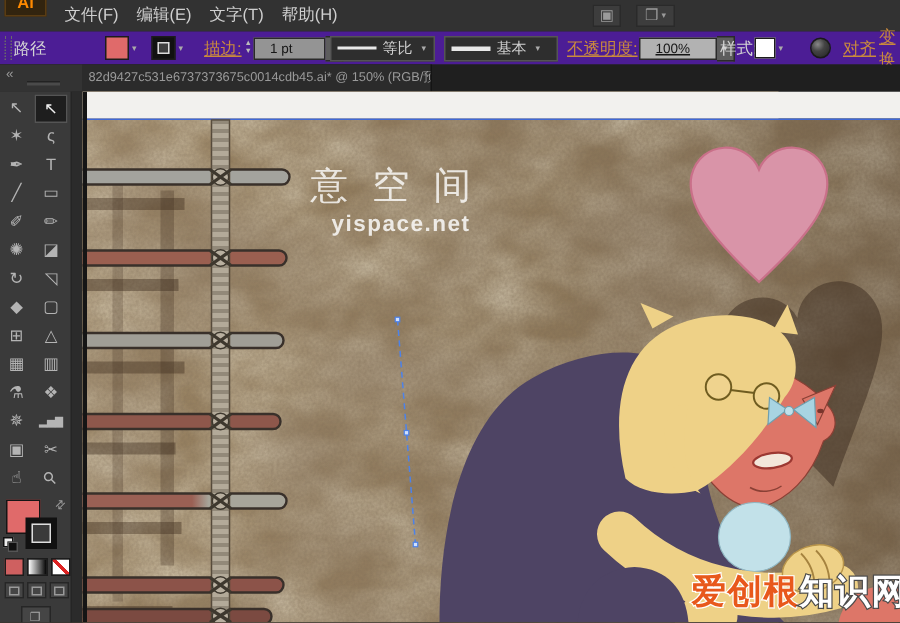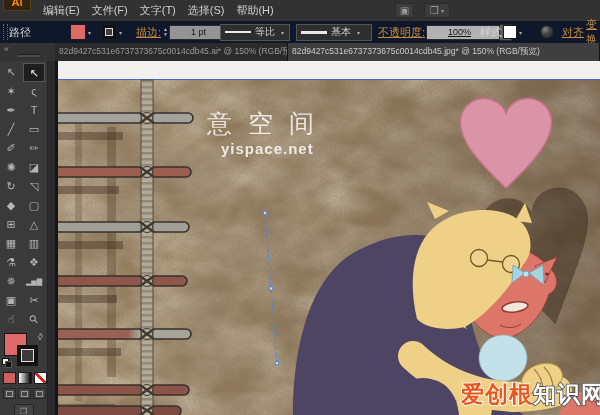--- a/index.html
+++ b/index.html
@@ -9,29 +9,29 @@
   .menubar{position:absolute;left:0;top:0;width:600px;height:21px;background:#323232;
            border-bottom:1px solid #232323;display:flex;align-items:center;}
   .ai-logo{width:26px;height:17px;margin:0 6px 18px 3px;background:#32240f;border:1px solid #5a3c12;
            color:#ff8a00;font-weight:bold;font-size:11px;display:flex;align-items:center;justify-content:center;}
   .menu-item{color:#cfcfcf;font-size:11px;padding:0 6px;line-height:21px;cursor:default;white-space:nowrap;}
   .appbar-icons{margin-left:auto;display:flex;align-items:center;gap:10px;padding-right:150px;}
   .appbar-btn{color:#9a9a9a;font-size:10px;background:#3d3d3d;border:1px solid #2a2a2a;
               width:17px;height:13px;display:flex;align-items:center;justify-content:center;}
   .appbar-btn.wide{width:24px;}
   
-  .controlbar{position:absolute;left:0;top:21px;width:600px;height:22px;background:#0f172a;
+  .controlbar{position:absolute;left:0;top:21px;width:600px;height:22px;background:#4c1d95;
               border-bottom:1px solid #262626;font-size:11px;}
   .cb{position:absolute;top:0;height:22px;display:flex;align-items:center;}
   .cb-label{color:#d4d4d4;}
   .cb-link{color:#c98a3e;text-decoration:underline;}
   .swatch{width:14px;height:14px;border:1px solid #1c1c1c;}
   .dd{color:#aaaaaa;font-size:6px;margin-left:2px;}
   .field{background:#949494;color:#161616;font-size:9px;border:1px solid #2a2a2a;
-         height:13px;display:flex;align-items:center;padding:0 21px;}
+         height:13px;display:flex;align-items:center;padding:0 10px;}
   .field.light{background:#b2b2b2;text-decoration:underline;}
   .ddbtn{background:#5d5d5d;border:1px solid #2a2a2a;border-left:none;height:15px;width:11px;
          display:flex;align-items:center;justify-content:center;color:#c4c4c4;font-size:6px;}
   .combo{background:#2e2e2e;border:1px solid #555;height:15px;display:flex;align-items:center;padding:0 4px;gap:4px;}
   .combo .line{background:#e8e8e8;height:2px;width:26px;}
   .combo .line.thick{height:3px;}
   .combo .cname{color:#cfcfcf;font-size:10px;}
   .stepper{display:flex;flex-direction:column;color:#bbb;font-size:5px;line-height:5px;margin-right:1px;}
   .grip{width:3px;height:16px;margin-left:2px;border-left:1px dotted #6a6a6a;border-right:1px dotted #6a6a6a;}
   .recolor{width:12px;height:12px;border-radius:50%;background:radial-gradient(circle at 35% 30%,#888 0%,#444 40%,#222 100%);border:1px solid #1a1a1a;}
@@ -75,24 +75,23 @@
   svg text{font-family:"Liberation Sans","DejaVu Sans",sans-serif;}
 </style>
 </head>
 <body>
 
 <div id="app">
 
   <div class="menubar">
     <div class="ai-logo">Ai</div>
     <div id="menu-items" style="display:flex;">
+        <span class="menu-item">文件(F)</span>
         <span class="menu-item">编辑(E)</span>
-        <span class="menu-item">文件(F)</span>
         <span class="menu-item">文字(T)</span>
-        <span class="menu-item">选择(S)</span>
         <span class="menu-item">帮助(H)</span>
       </div>
     <div class="appbar-icons">
       <div class="appbar-btn">▣</div>
       <div class="appbar-btn wide">
         <span>❒</span>
           <span style="font-size:6px;margin-left:2px;">▾</span>
       </div>
     </div>
   </div>
@@ -165,23 +164,20 @@
   </div>
 
   <div class="tabbar">
     <div class="panel-header">
       <span class="collapse">«</span>
       <div class="panel-grip"></div>
     </div>
     <div class="tab inactive">
       <span>82d9427c531e6737373675c0014cdb45.ai* @ 150% (RGB/预览)</span>
 
-    </div>
-    <div class="tab active">
-      <span>82d9427c531e6737373675c0014cdb45.jpg* @ 150% (RGB/预览)</span>
     </div>
   </div>
 
   <div class="toolbar">
     <div class="tools" id="tools-grid">
         <div class="tool">↖</div>
         <div class="tool active">↖</div>
         <div class="tool">✶</div>
         <div class="tool">ς</div>
         <div class="tool">✒</div>

